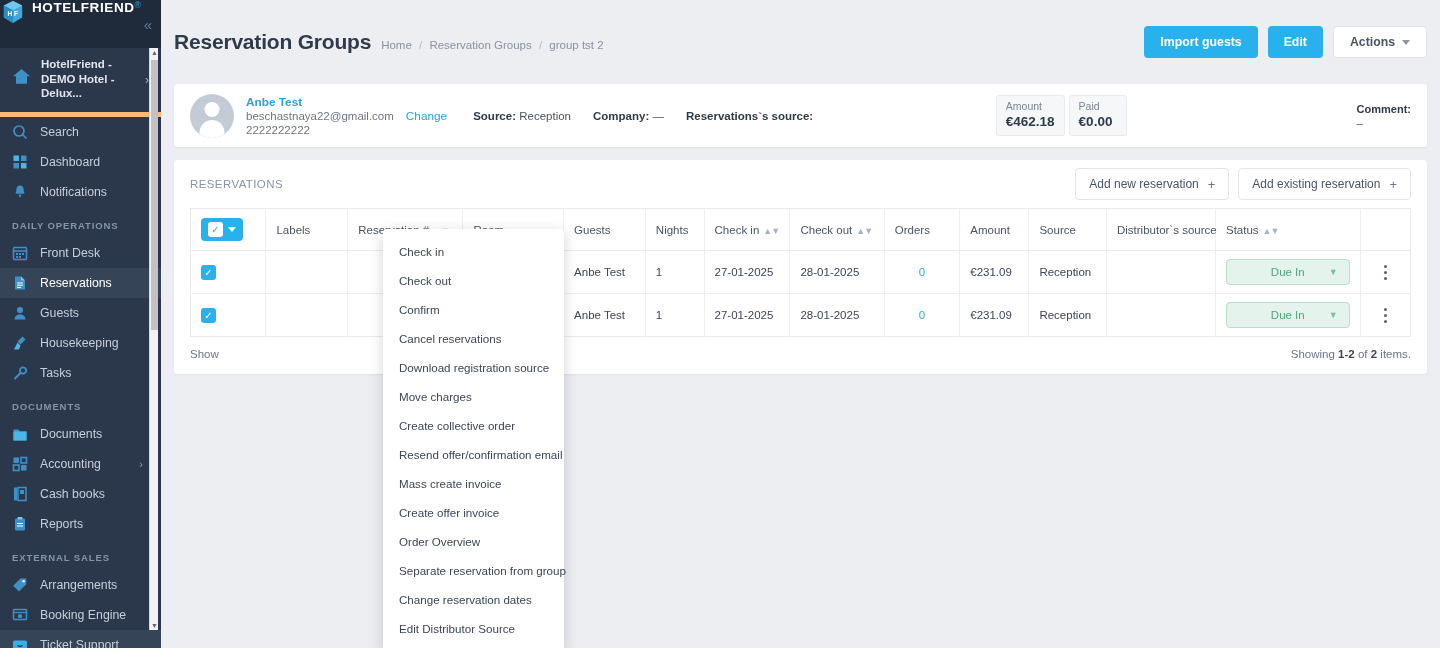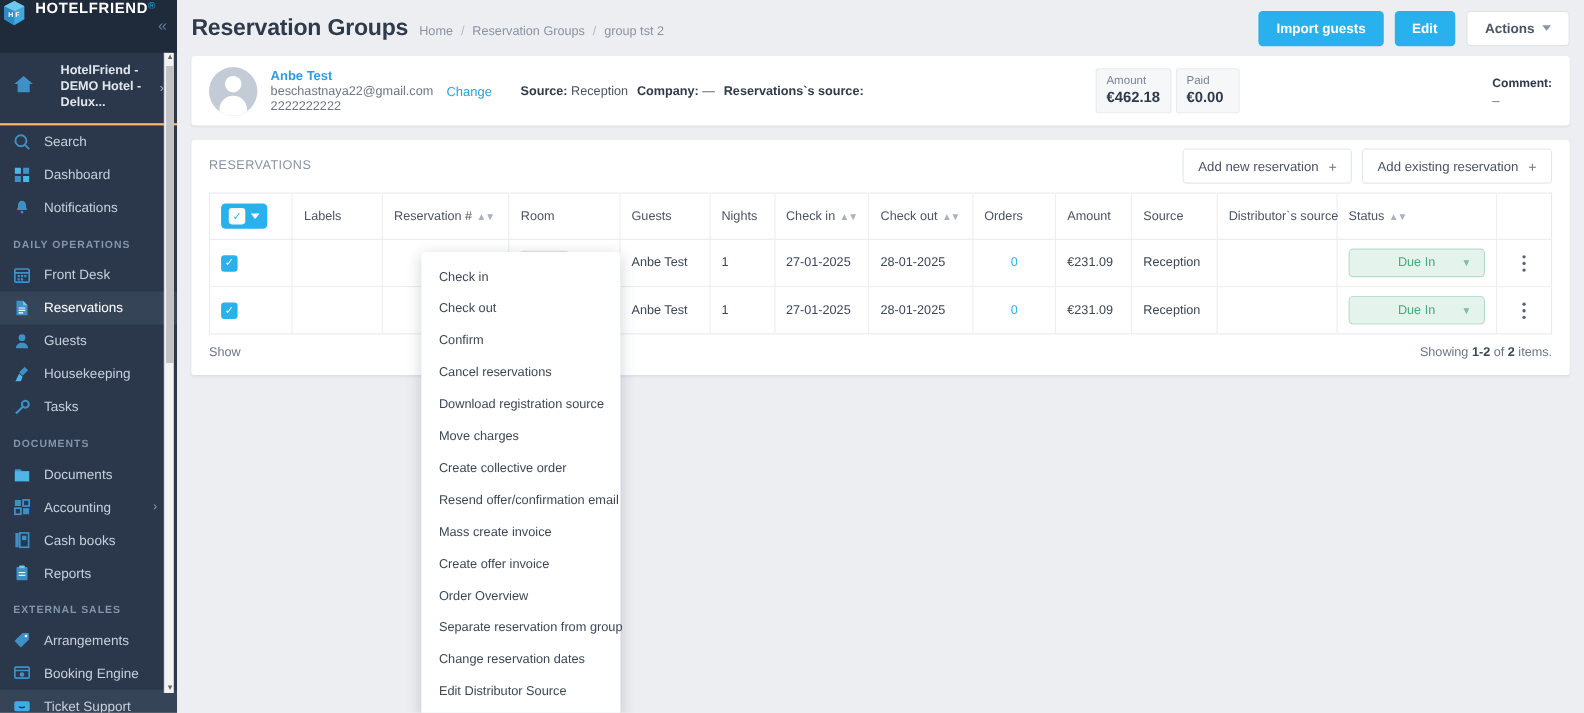--- a/index.html
+++ b/index.html
@@ -24,21 +24,21 @@
   .brand-name {
     color: #ffffff; font-size: 13.5px; font-weight: bold; letter-spacing: 0.6px;
   }
   .brand-reg { color:#2ca9e1; font-size:9px; vertical-align: super;}
   .collapse-btn {
     position: absolute; right: 9px; top: 50%; transform: translateY(-50%);
     color: #5f7da0; font-size: 15px; cursor: pointer; line-height: 1;
   }
   .hotel-row {
     display: flex; align-items: center; padding: 9px 10px 11px 12px;
-    border-bottom: 2px solid #fdba74; position: relative; min-height: 46px; justify-content: space-between;
+    border-bottom: 5px solid #fdba74; position: relative; min-height: 46px;
   }
   .hotel-ico { width: 20px; flex: 0 0 20px; margin-right: 9px; color:#3f90c7; }
   .hotel-name {
     color: #dfe5ec; font-size: 11.5px; font-weight: bold; line-height: 14.5px;
     width: 96px;
   }
   .hotel-chev { position: absolute; right: 12px; top: 50%; transform: translateY(-50%);
     color: #9fb0c4; font-size: 12px; }
 
   .nav-item {
@@ -59,21 +59,21 @@
     position: absolute; right: 3px; top: 48px; width: 9px; height: 582px;
     background: #f2f2f2; border-left: 1px solid #d9d9d9;
   }
   .sb-thumb { position:absolute; left:1px; top: 12px; width: 7px; height: 270px; background:#c2c2c2; }
   .sb-arr { position:absolute; left:1px; width:7px; text-align:center; font-size:7px; color:#666; }
 
   
   .main { flex: 1 1 auto; height: 648px; position: relative; background: #eceef1; overflow: hidden; }
 
   .topbar {
-    height: 51px; display: flex; align-items: center; padding: 0 13px 0 13px;
+    height: 84px; display: flex; align-items: center; padding: 0 13px 0 13px;
     position: relative;
   }
   .page-title { font-size: 21px; font-weight: bold; color: #2f3a4a; letter-spacing: -0.2px; }
   .crumbs { margin-left: 10px; font-size: 11.5px; color: #8a93a2; padding-top: 6px; }
   .crumbs .sep { margin: 0 4px; color: #b4bbc6; }
   .crumbs a { color: #8a93a2; text-decoration: none; }
   .top-actions { margin-left: auto; display: flex; align-items: center; gap: 10px; }
   .btn {
     border-radius: 4px; font-size: 12.3px; font-weight: bold; cursor: pointer;
     border: none; padding: 0 16px; height: 32px; line-height: 32px;
@@ -97,21 +97,21 @@
   }
   .avatar .head { position:absolute; left:50%; top:8px; transform:translateX(-50%);
     width:15px; height:15px; border-radius:50%; background:#fff; }
   .avatar .body { position:absolute; left:50%; top:26px; transform:translateX(-50%);
     width:25px; height:20px; border-radius:13px 13px 0 0; background:#fff; }
   .g-lines { line-height: 14px; }
   .g-name { color: #2f9fdc; font-size: 11.8px; font-weight: bold; }
   .g-mail { color: #6d7686; font-size: 11.5px; }
   .g-phone { color: #6d7686; font-size: 11.5px; }
   .g-change { color: #2f9fdc; font-size: 11.8px; margin-left: 12px; cursor: pointer; align-self:center; }
-  .g-meta { margin-left: 26px; font-size: 11.5px; color: #4b5463; display:flex; gap: 8px; align-self:center;justify-content:center; }
+  .g-meta { margin-left: 26px; font-size: 11.5px; color: #4b5463; display:flex; gap: 22px; align-self:center;justify-content:center; }
   .g-meta b { font-weight: bold; color: #2f3a4a; }
   .amt-group { margin-left: auto; display: flex; gap: 4px; align-self: center; }
   .amt-box {
     background: #f6f7f9; border: 1px solid #e8eaee; border-radius: 3px;
     padding: 4px 9px 5px 9px; min-width: 58px;
   }
   .amt-lbl { font-size: 10.5px; color: #7b8494; line-height: 13px; }
   .amt-val { font-size: 13.5px; font-weight: bold; color: #2f3a4a; line-height: 17px; }
   .comment-box { margin-left: 230px; align-self: center; text-align: left; }
   .comment-lbl { font-size: 11px; font-weight: bold; color: #2f3a4a; line-height: 16px; }

